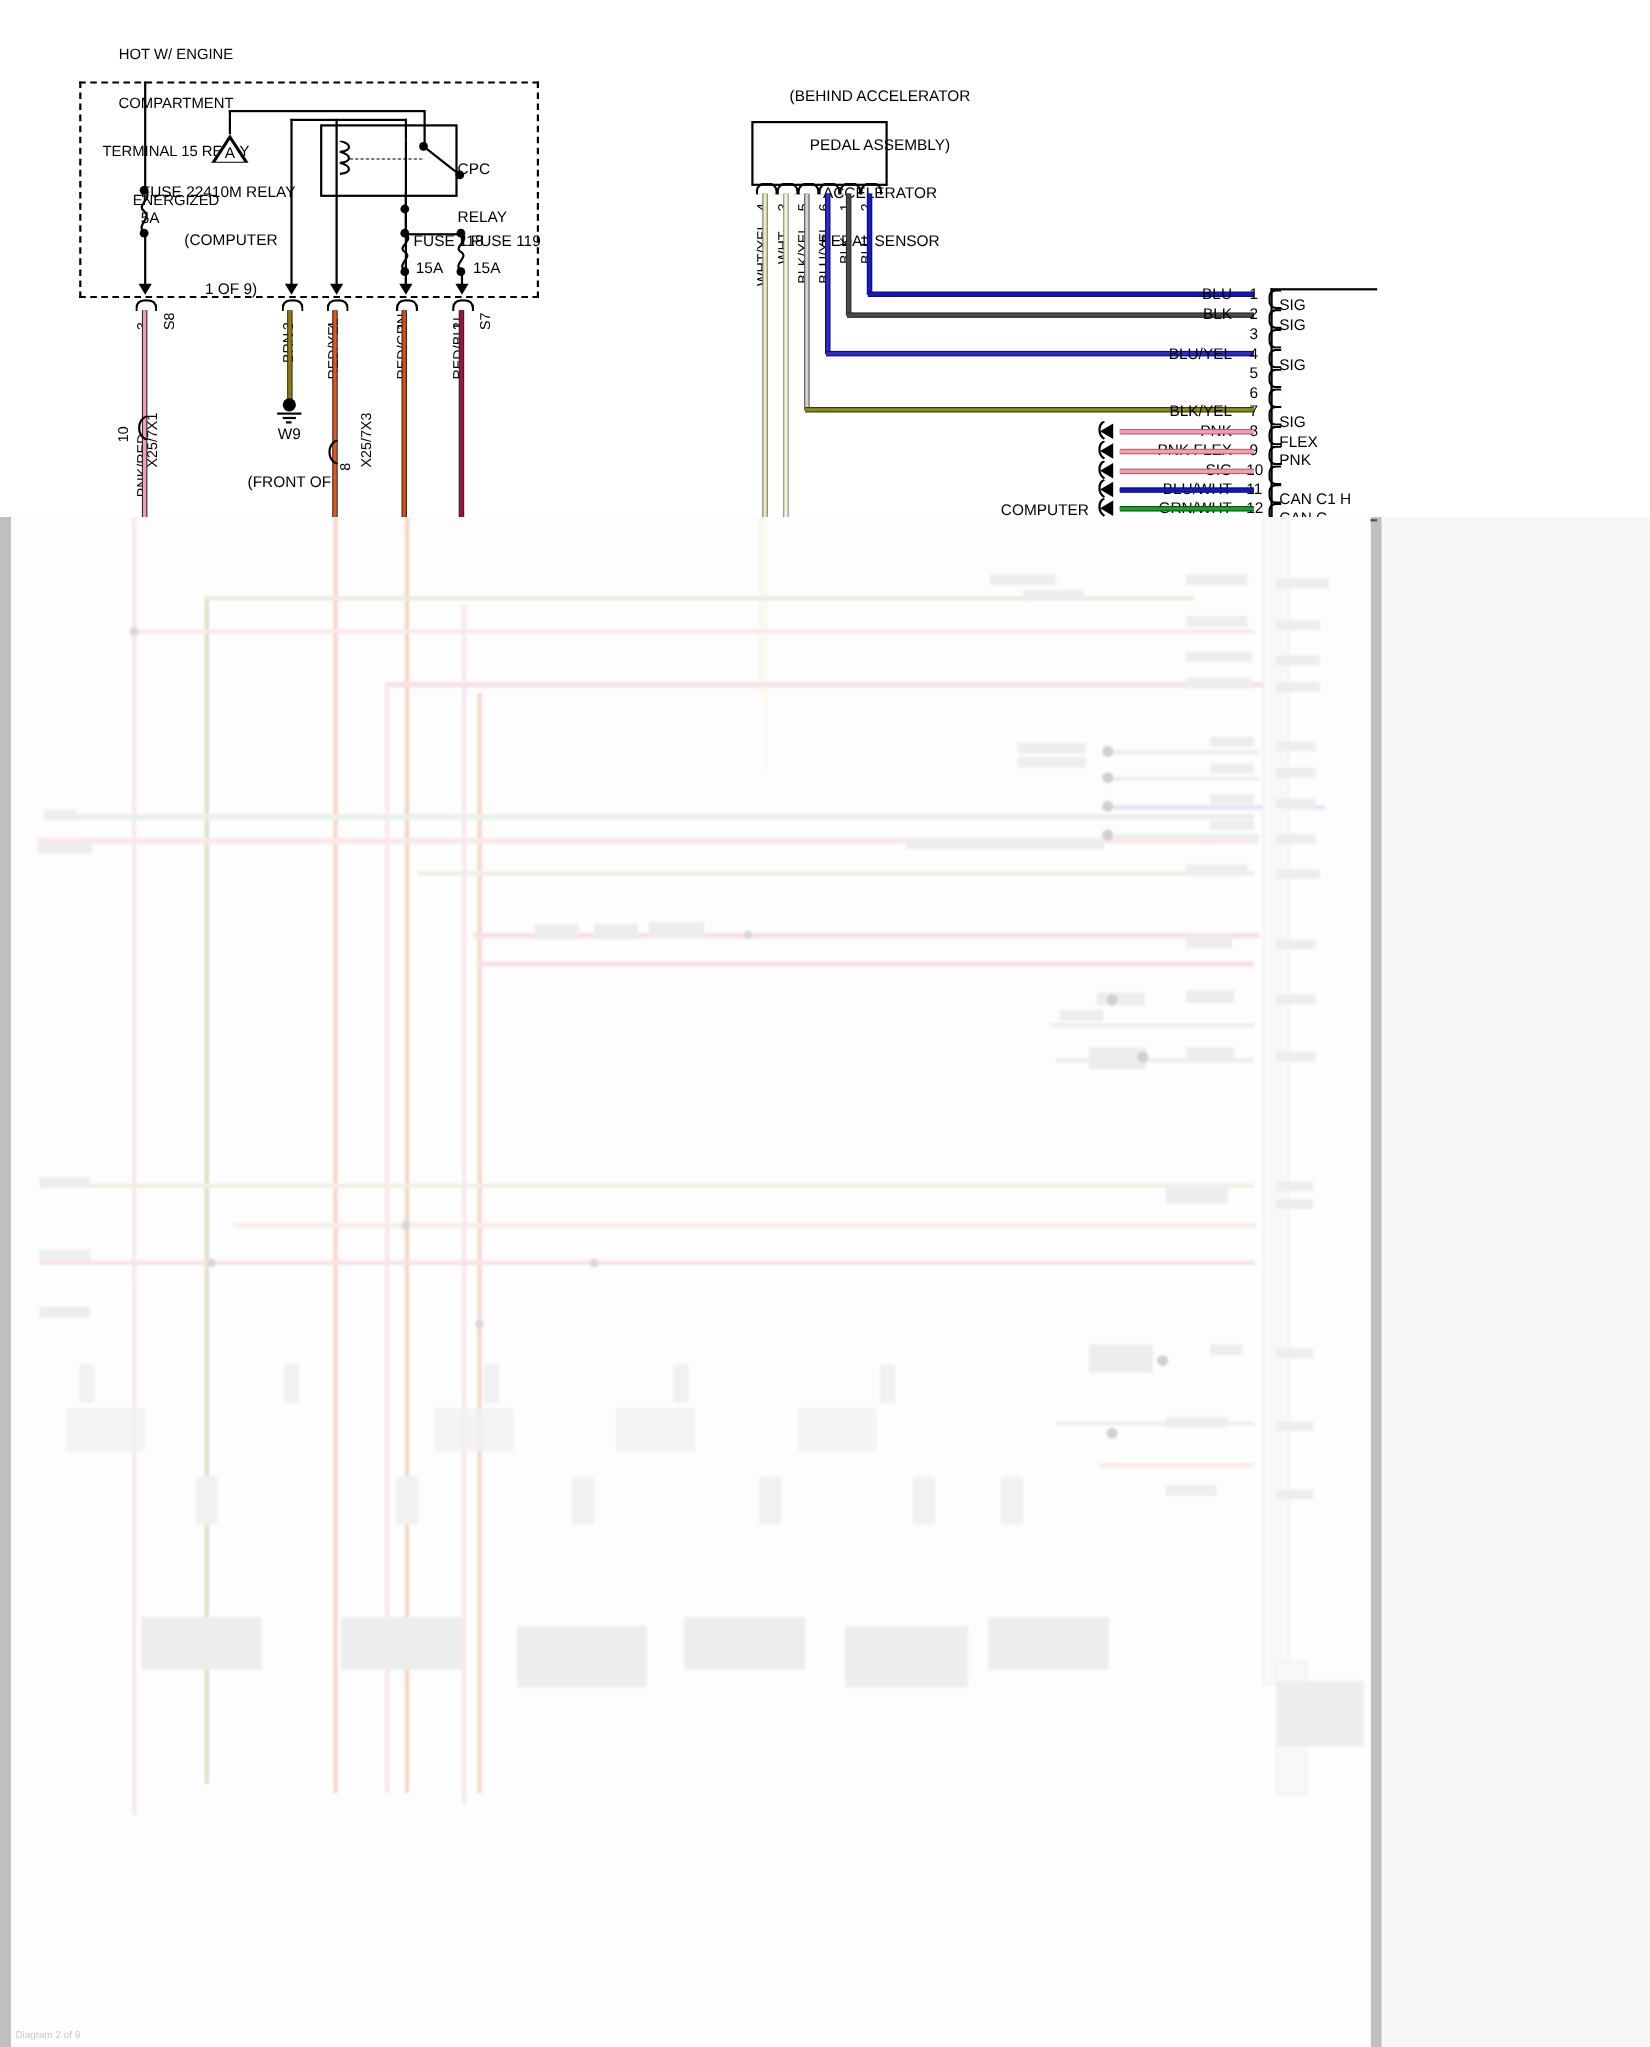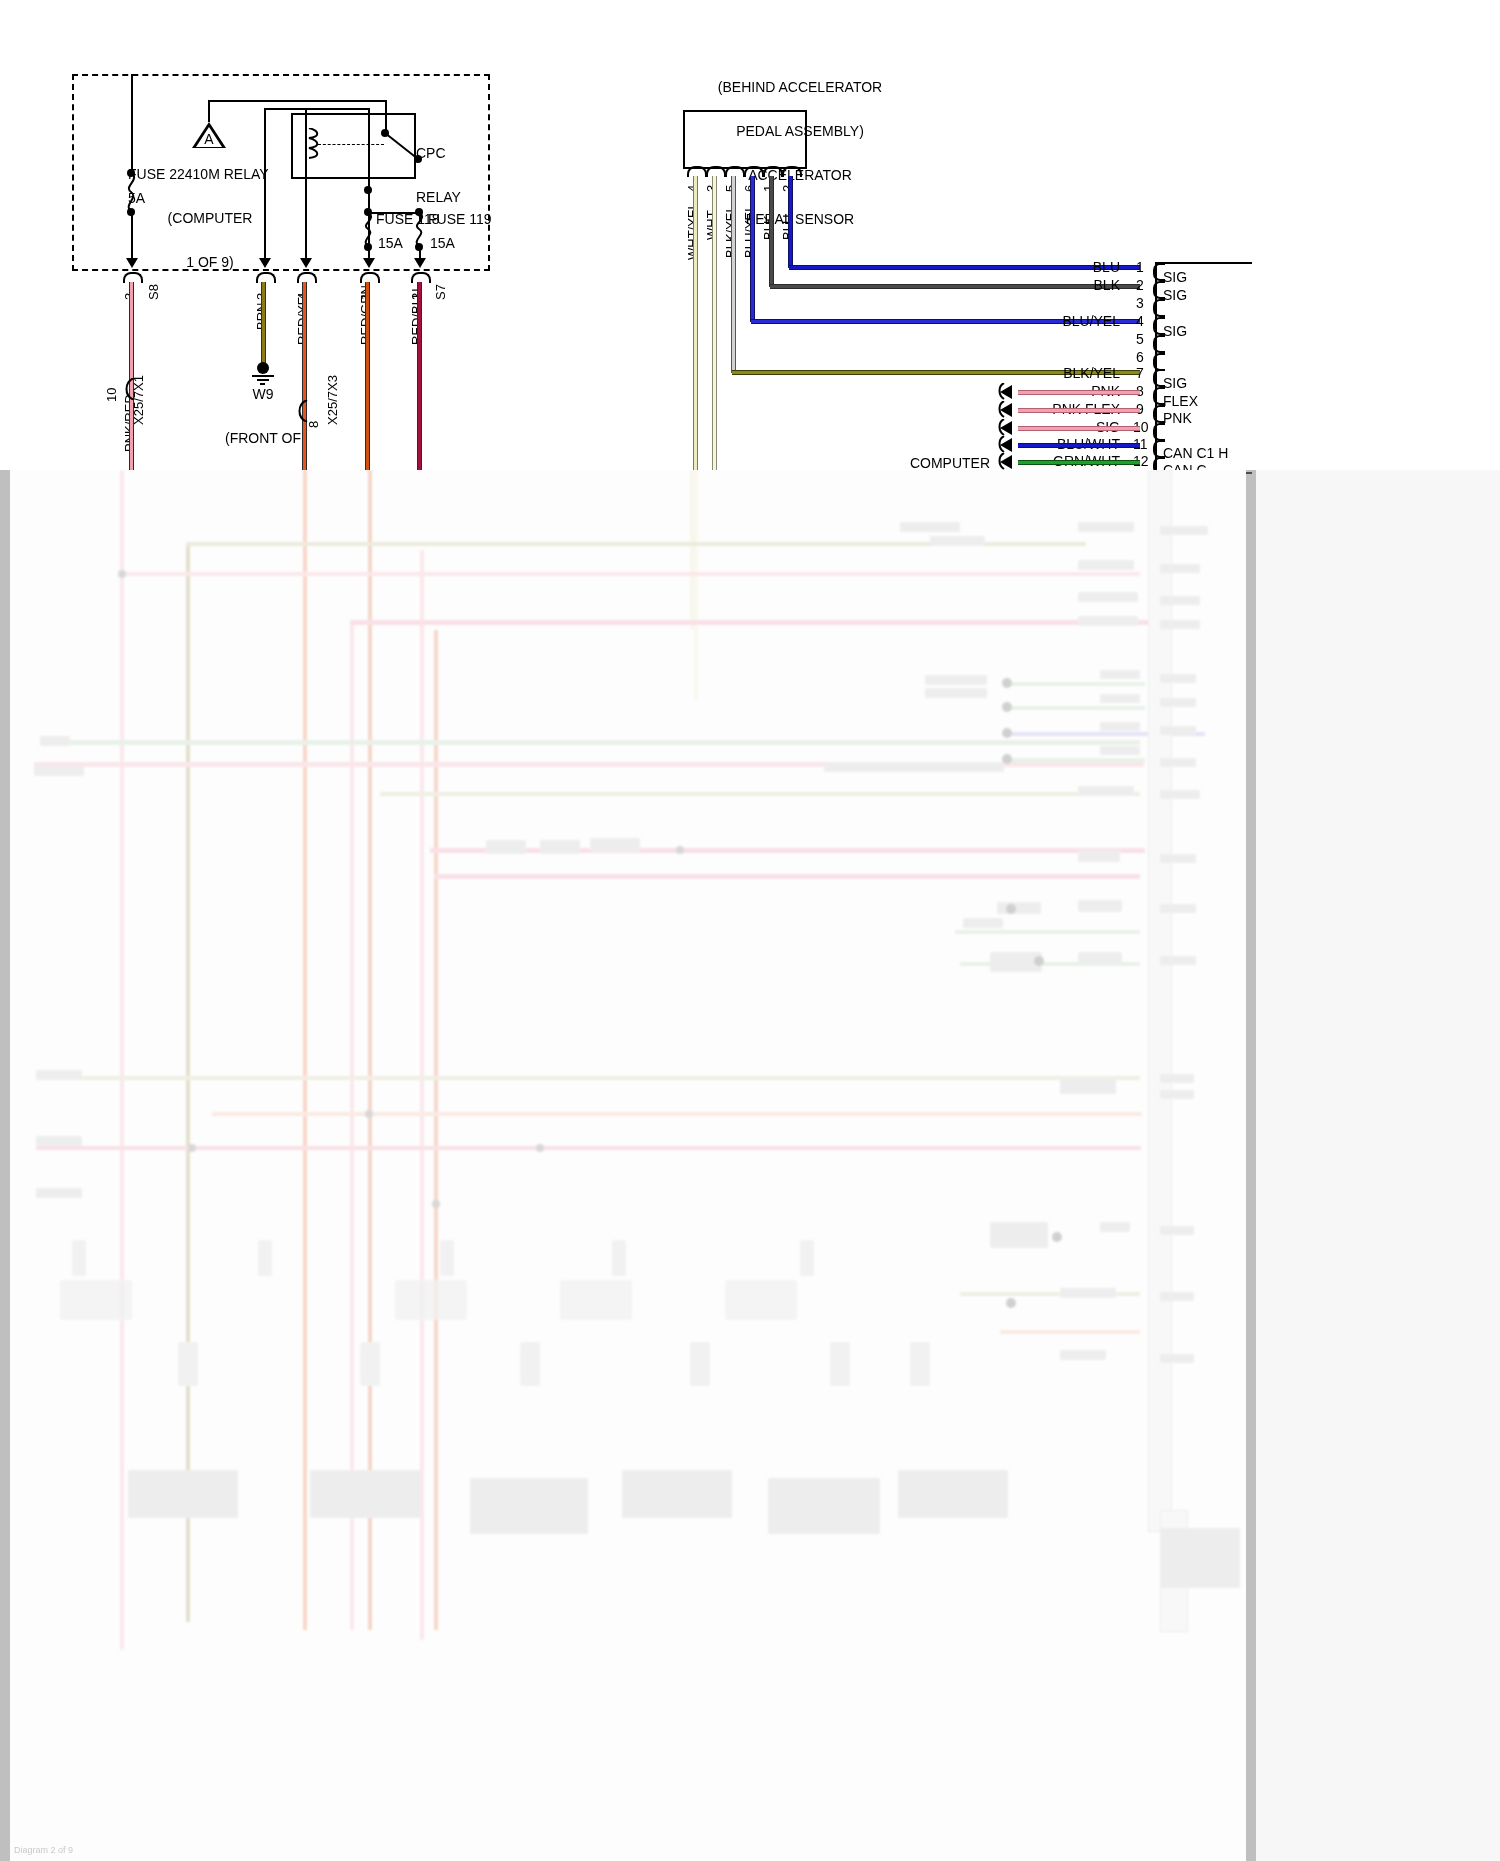--- a/index.html
+++ b/index.html
@@ -73,20 +73,26 @@
   .blurbox{position:absolute;background:#c9c9c9;border-radius:2px;}
   .blurtext{position:absolute;background:#b9b9b9;border-radius:1px;}
   .conn-rail{position:absolute;background:#e8e8e8;border:1px solid #b5b5b5;}
   .wm{position:absolute;font-size:9px;color:#c9c9c9;}
 </style>
 </head>
 <body>
 
 <div id="page">
 
+  <div class="lbl c" style="left:30px;top:14px;width:260px;font-size:13.5px;line-height:14.6px;">
+    <div>HOT W/ ENGINE</div>
+    <div>COMPARTMENT</div>
+    <div>TERMINAL 15 RELAY</div>
+    <div>ENERGIZED</div>
+  </div>
 
   <div class="dash h" style="left:72px;top:74px;width:418px;"></div>
   <div class="dash v" style="left:72px;top:74px;height:197px;"></div>
   <div class="dash h" style="left:72px;top:269px;width:418px;"></div>
   <div class="dash v" style="left:488px;top:74px;height:197px;"></div>
 
 
   <div class="vline" style="left:131px;top:74px;height:99px;"></div>
   <div class="dot" style="left:127px;top:169px;"></div>
   <svg class="fuse" style="left:121px;top:172px;" width="22" height="40">

